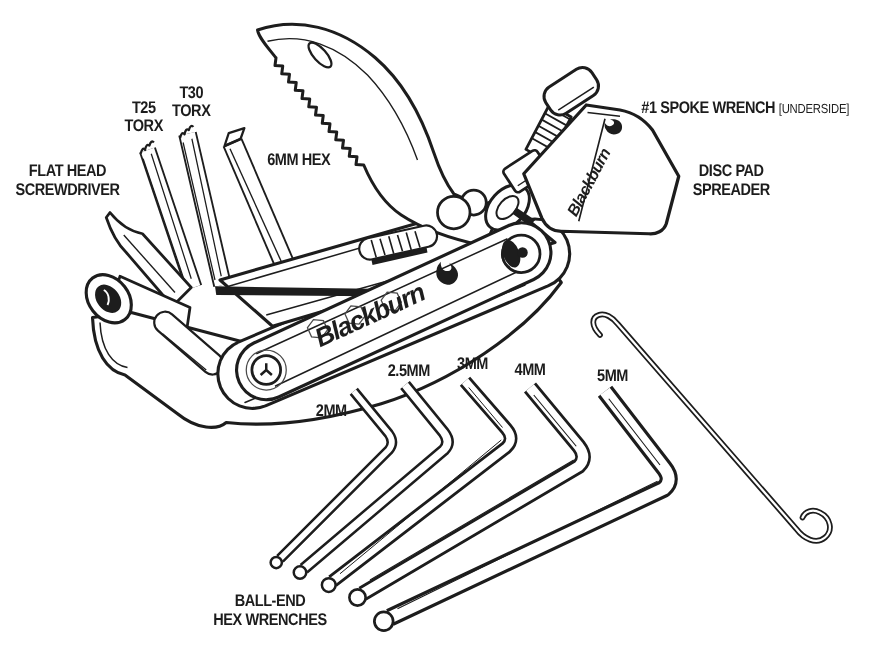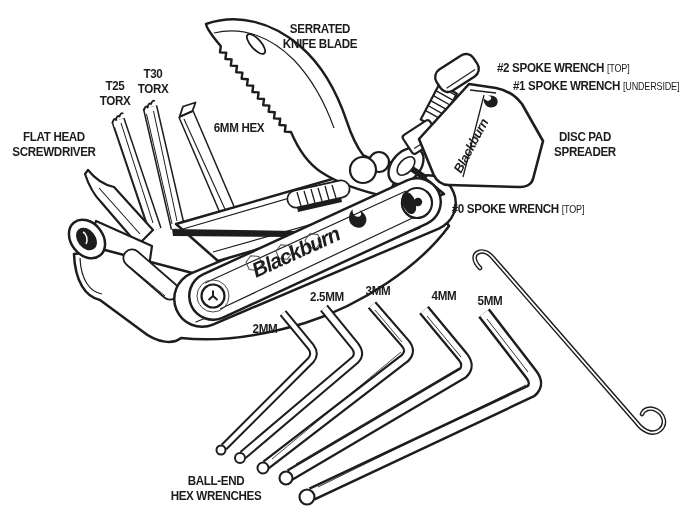--- a/index.html
+++ b/index.html
@@ -184,49 +184,35 @@
     <circle cx="286" cy="478" r="6.5" fill="#fff" stroke="#1d1d1d" stroke-width="2.1"></circle>
   </g>
   <g fill="none" stroke-linejoin="round">
     <path d="M484,313 L531,374 Q539,384 531,391 L312,494" stroke="#1d1d1d" stroke-width="14.5"></path>
     <path d="M484,313 L531,374 Q539,384 531,391 L312,494" stroke="#fff" stroke-width="9.5"></path>
     <path d="M487,319 L528,372 M526,385 L318,487" stroke="#1d1d1d" stroke-width="0.9"></path>
     <circle cx="307" cy="497" r="7.5" fill="#fff" stroke="#1d1d1d" stroke-width="2.2"></circle>
   </g>
 </svg>
 
-<div class="lbl" style="left:320px;top:22px">
-  <div class="condense">
-    <div>SERRATED</div>
-    <div>KNIFE BLADE</div>
-  </div>
-</div>
-
-
-<div class="lbl left" style="left:497px;top:61px">
-  <div class="condense"><span>#2 SPOKE WRENCH</span>
-  <span class="note">[TOP]</span></div>
-</div>
+
+
 
 <div class="lbl left" style="left:513px;top:79px">
   <div class="condense"><span>#1 SPOKE WRENCH</span>
   <span class="note">[UNDERSIDE]</span></div>
 </div>
 
 <div class="lbl" style="left:585px;top:130px">
   <div class="condense">
     <div>DISC PAD</div>
     <div>SPREADER</div>
   </div>
 </div>
 
-<div class="lbl" style="left:518px;top:202px">
-  <div class="condense"><span>#0 SPOKE WRENCH</span>
-  <span class="note">[TOP]</span></div>
-</div>
 
 
 
 <div class="lbl" style="left:153px;top:67px">
   <div class="condense">
     <div>T30</div>
     <div>TORX</div>
   </div>
 </div>
 
@@ -251,21 +237,21 @@
 
 <div class="lbl" style="left:265px;top:322px">
   <div class="condense">2MM</div>
 </div>
 <div class="lbl" style="left:327px;top:290px">
   <div class="condense">2.5MM</div>
 </div>
 <div class="lbl" style="left:378px;top:284px">
   <div class="condense">3MM</div>
 </div>
-<div class="lbl" style="left:444px;top:289px">
+<div class="lbl" style="left:424px;top:289px">
   <div class="condense">4MM</div>
 </div>
 <div class="lbl" style="left:490px;top:294px">
   <div class="condense">5MM</div>
 </div>
 
 <div class="lbl" style="left:216px;top:474px">
   <div class="condense">
     <div>BALL-END</div>
     <div>HEX WRENCHES</div>

